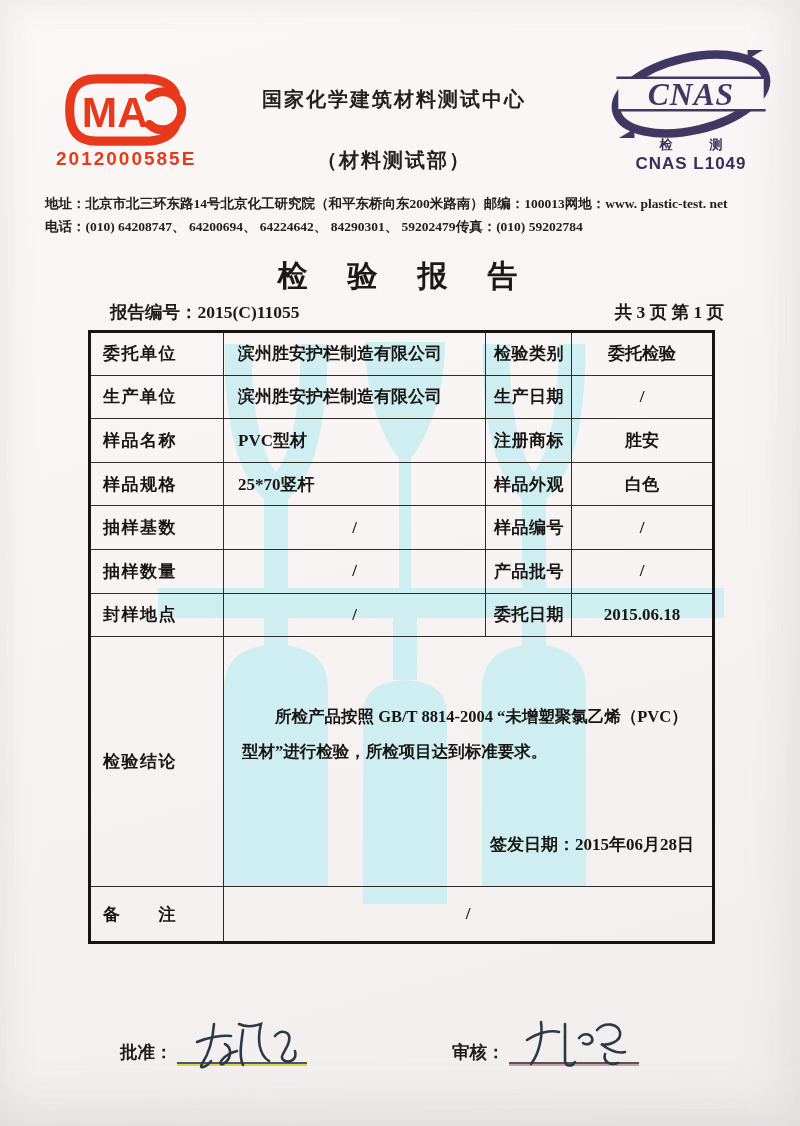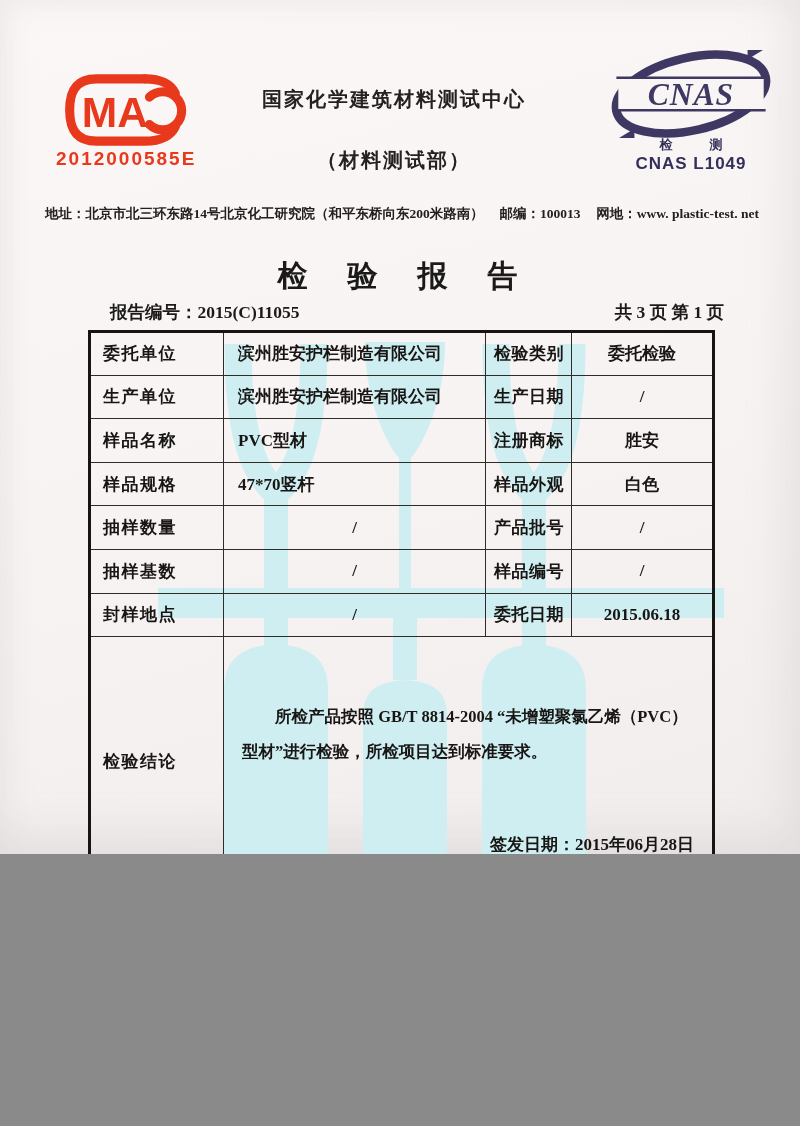--- a/index.html
+++ b/index.html
@@ -1,18 +1,18 @@
 <!DOCTYPE html>
 <html><head>
 <meta charset="utf-8">
 <style>
   * { margin:0; padding:0; box-sizing:border-box; }
   html,body { background:#8a8a8a; }
   .page {
-    position:relative; width:800px; height:854px; margin:0 auto;
+    position:relative; width:800px; height:1126px; margin:0 auto;
     background:linear-gradient(165deg,#faf7f6 0%,#f7f4f3 45%,#f0edec 100%);
     box-shadow:inset -14px -22px 40px rgba(185,176,180,.22), inset 10px 8px 26px rgba(205,200,202,.15);
     overflow:hidden;
     font-family:"Liberation Serif","DejaVu Serif",serif;
     color:#1d1b19;
   }
   
   .watermark { position:absolute; left:150px; top:342px; width:580px; height:570px; z-index:0; }
   
   .cma-block { position:absolute; left:56px; top:72px; width:150px; z-index:2; }
@@ -24,21 +24,21 @@
   .org-dept { position:absolute; left:192px; top:147px; width:404px; text-align:center;
     font-size:20px; font-weight:700; letter-spacing:2px; color:#242220; z-index:2; }
   .cnas-block { position:absolute; left:601px; top:50px; width:180px; text-align:center; z-index:2; }
   .cnas-svg { display:block; width:176px; height:88px; margin:0 auto; }
   .cnas-jiance { font-size:13px; font-weight:700; letter-spacing:12px; color:#35305a; margin-top:-2px; text-indent:12px;text-align:center; }
   .cnas-no { font-family:"Liberation Sans","DejaVu Sans",sans-serif; font-size:17px;
     font-weight:bold; letter-spacing:1px; color:#35305a; }
   
   .contact { position:absolute; left:45px; top:192px; width:714px; z-index:2;
     font-size:13.5px; font-weight:700; color:#23211f; }
-  .contact-row { display:flex; justify-content:space-between; line-height:23px; white-space:nowrap;margin-top:10px; }
+  .contact-row { display:flex; line-height:23px; white-space:nowrap; }
   
   .report-title { position:absolute; left:88px; top:256px; width:624px; text-align:center;
     font-size:30px; font-weight:700; letter-spacing:5px; color:#1c1a18; z-index:2; }
   .report-meta { position:absolute; left:110px; top:300px; width:614px; display:flex;
     justify-content:space-between; font-size:17.5px; font-weight:700; color:#1c1a18; z-index:2; }
   
   .report-table { position:absolute; left:88px; top:330px; width:624px; z-index:1;
     border-collapse:collapse; table-layout:fixed; background:transparent;
     border:3px solid #171512; }
   .report-table td { border:1.6px solid #2f2c28; font-size:17px; font-weight:600;
@@ -116,20 +116,24 @@
     <div class="cnas-jiance">检　测</div>
     <div class="cnas-no">CNAS L1049</div>
   </div>
 
   <div class="contact">
     <div class="contact-row">
       <span><span>地址：</span><span>北京市北三环东路14号北京化工研究院（和平东桥向东200米路南）</span></span>
       <span><span>邮编：</span><span>100013</span></span>
       <span><span>网地：</span><span>www. plastic-test. net</span></span>
     </div>
+    <div class="contact-row">
+      <span><span>电话：</span><span>(010) 64208747、  64200694、  64224642、  84290301、  59202479</span></span>
+      <span><span>传真：</span><span>(010) 59202784</span></span>
+    </div>
   </div>
 
   <div class="report-title">检　验　报　告</div>
   <div class="report-meta">
     <span><span>报告编号：</span><span>2015(C)11055</span></span>
     <span>共 3 页 第 1 页</span>
   </div>
 
   <table class="report-table">
     <colgroup>
@@ -152,34 +156,34 @@
           <td class="val-center">/</td>
         </tr>
         <tr style="height: 43.6px;">
           <td class="lbl">样品名称</td>
           <td class="val-left">PVC型材</td>
           <td class="lbl2">注册商标</td>
           <td class="val-center">胜安</td>
         </tr>
         <tr style="height: 43.6px;">
           <td class="lbl">样品规格</td>
-          <td class="val-left">47*70竖杆</td>
+          <td class="val-left">25*70竖杆</td>
           <td class="lbl2">样品外观</td>
           <td class="val-center">白色</td>
         </tr>
         <tr style="height: 43.6px;">
+          <td class="lbl">抽样基数</td>
+          <td class="val-center">/</td>
+          <td class="lbl2">样品编号</td>
+          <td class="val-center">/</td>
+        </tr>
+        <tr style="height: 43.6px;">
           <td class="lbl">抽样数量</td>
           <td class="val-center">/</td>
           <td class="lbl2">产品批号</td>
-          <td class="val-center">/</td>
-        </tr>
-        <tr style="height: 43.6px;">
-          <td class="lbl">抽样基数</td>
-          <td class="val-center">/</td>
-          <td class="lbl2">样品编号</td>
           <td class="val-center">/</td>
         </tr>
         <tr style="height: 43.6px;">
           <td class="lbl">封样地点</td>
           <td class="val-center">/</td>
           <td class="lbl2">委托日期</td>
           <td class="val-center">2015.06.18</td>
         </tr>
       </tbody>
     <tbody>

